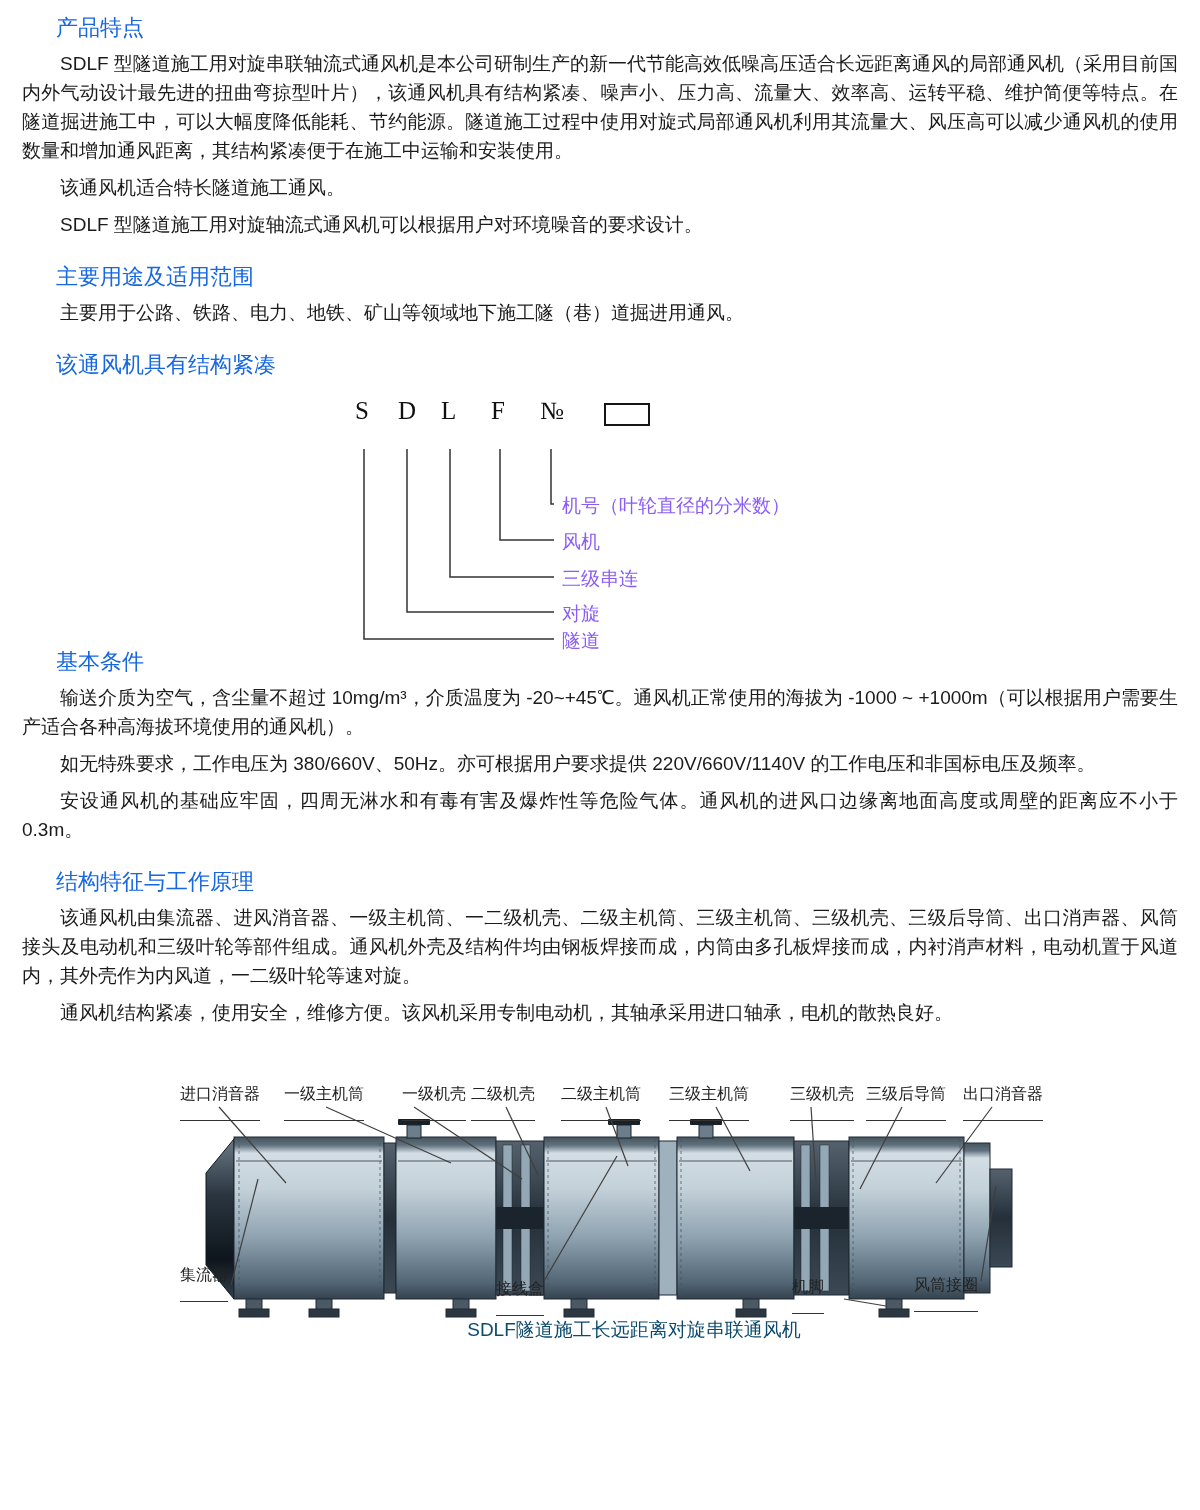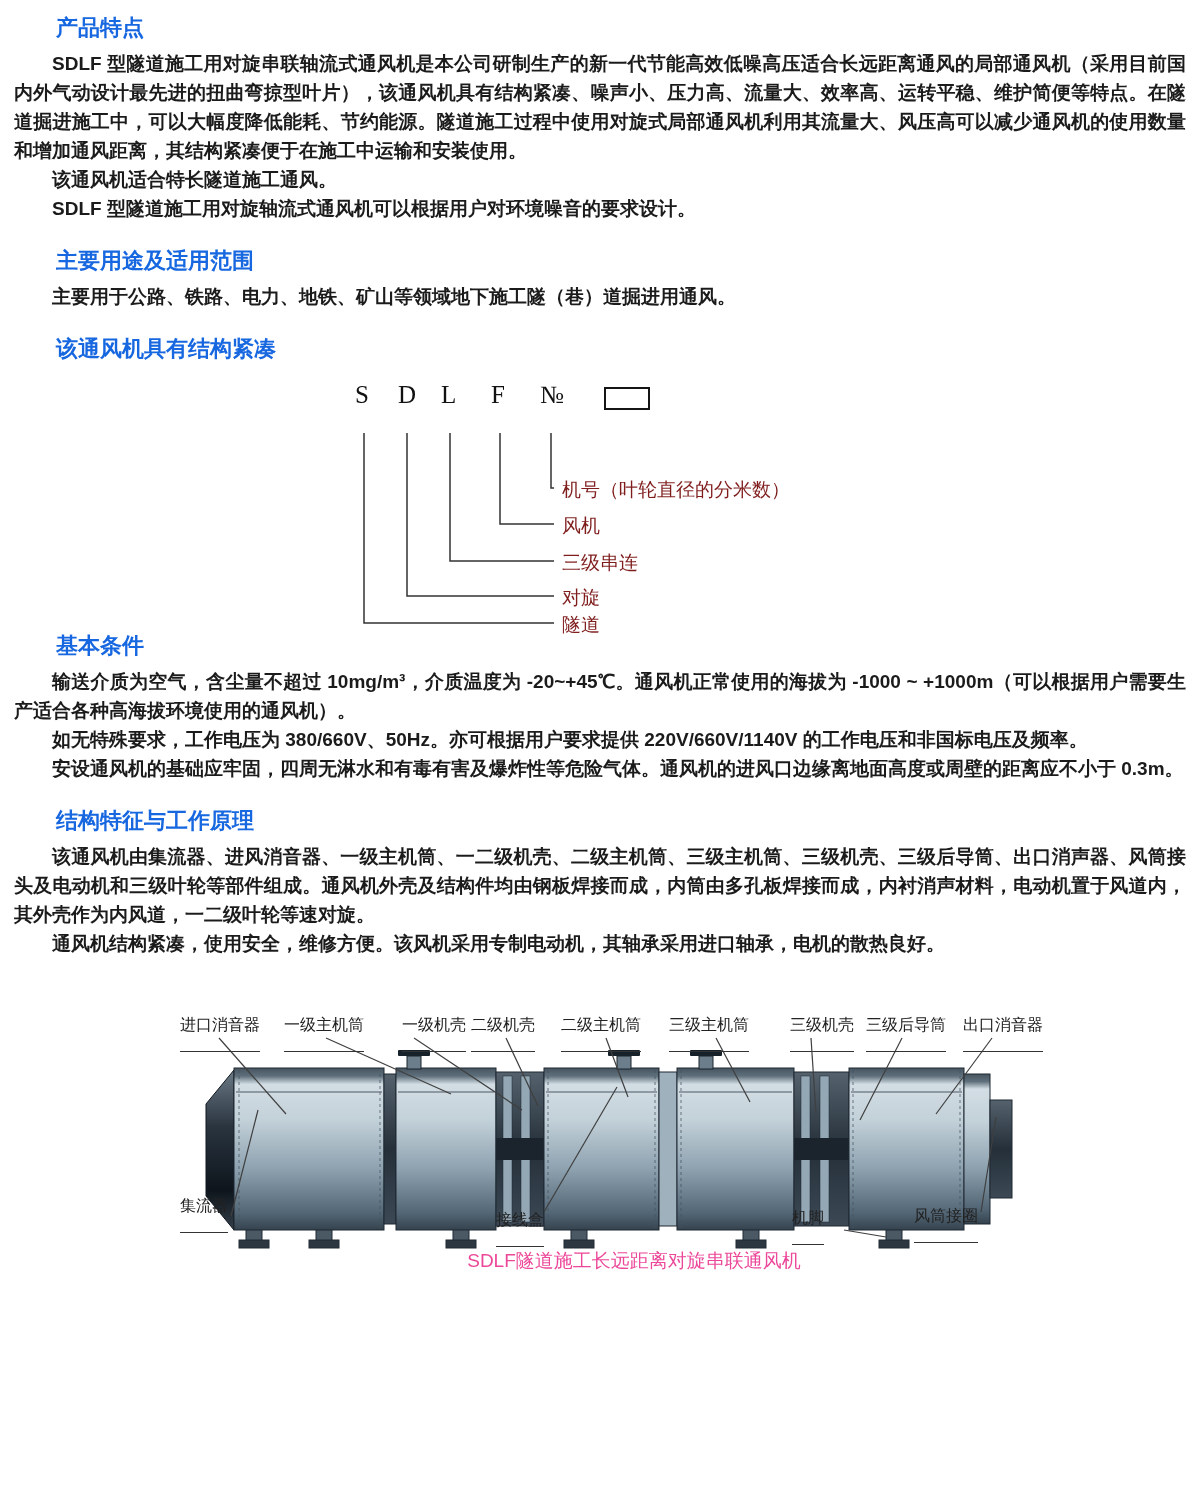--- a/index.html
+++ b/index.html
@@ -1,35 +1,35 @@
 <!DOCTYPE html>
 <html><head>
 <meta charset="utf-8">
 <style>
   html,body { margin:0; padding:0; background:#ffffff; }
   body { width:1200px; font-family:"Liberation Sans", sans-serif; color:#1b1b1b; }
   .content { padding:10px 14px 30px 14px; font-size:19px; line-height:29px; text-align:justify; }
-  h2.sec { color:#1667e0; font-size:22px; line-height:27px; font-weight:bold; margin:24px 0 8px 42px; }
+  h2.sec { color:#1667e0; font-size:22px; line-height:27px; font-weight:normal; margin:24px 0 8px 42px; }
   h2.sec.first { margin-top:4px; }
-  p.para { margin:0; text-indent:2em;font-weight:bold; }
+  p.para { margin:8px; text-indent:2em; }
 
   
   .model-diagram { position:relative; height:262px; margin:6px 0 0 0; }
   .m-letter { position:absolute; top:10px; font-family:"Liberation Serif", serif; font-size:25px; color:#111; }
   .m-box { position:absolute; left:590px; top:17px; width:42px; height:19px; border:2px solid #151515; }
   .m-lines { position:absolute; left:0; top:0; }
-  .m-label { position:absolute; left:548px; font-size:19px; color:#7f1d1d; white-space:nowrap; }
+  .m-label { position:absolute; left:548px; font-size:19px; color:#8b5cf6; white-space:nowrap; }
 
   
   .fan-diagram { position:relative; height:300px; margin-top:44px; }
   .fan-art { position:absolute; left:0; top:0; }
   .f-label { position:absolute; font-size:16px; color:#222; white-space:nowrap;
              border-bottom:1.5px solid #333; padding-bottom:17px; line-height:19px; }
   .f-caption { position:absolute; left:620px; top:244px; transform:translateX(-50%);
-               font-size:19px; color:#ec4899; white-space:nowrap; }
+               font-size:19px; color:#0c4a6e; white-space:nowrap; }
 </style>
 </head>
 <body>
 
 <div class="content">
 
   <h2 class="sec first">产品特点</h2>
   <p class="para">SDLF 型隧道施工用对旋串联轴流式通风机是本公司研制生产的新一代节能高效低噪高压适合长远距离通风的局部通风机（采用目前国内外气动设计最先进的扭曲弯掠型叶片），该通风机具有结构紧凑、噪声小、压力高、流量大、效率高、运转平稳、维护简便等特点。在隧道掘进施工中，可以大幅度降低能耗、节约能源。隧道施工过程中使用对旋式局部通风机利用其流量大、风压高可以减少通风机的使用数量和增加通风距离，其结构紧凑便于在施工中运输和安装使用。</p>
   <p class="para">该通风机适合特长隧道施工通风。</p>
   <p class="para">SDLF 型隧道施工用对旋轴流式通风机可以根据用户对环境噪音的要求设计。</p>

